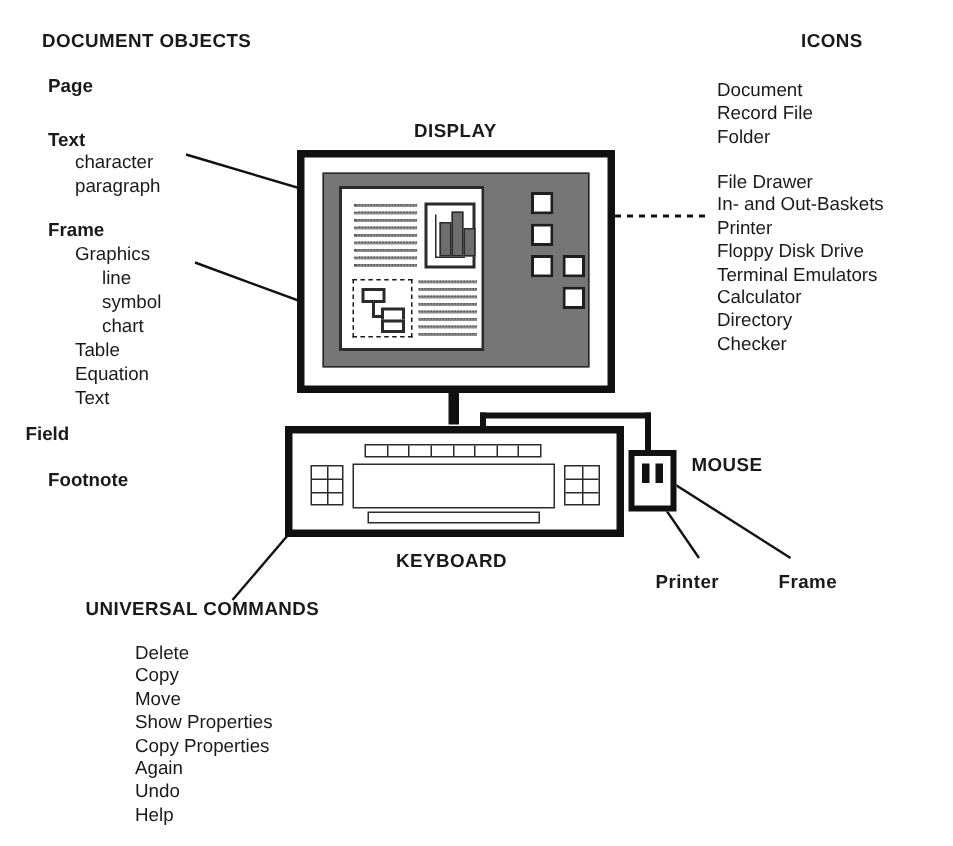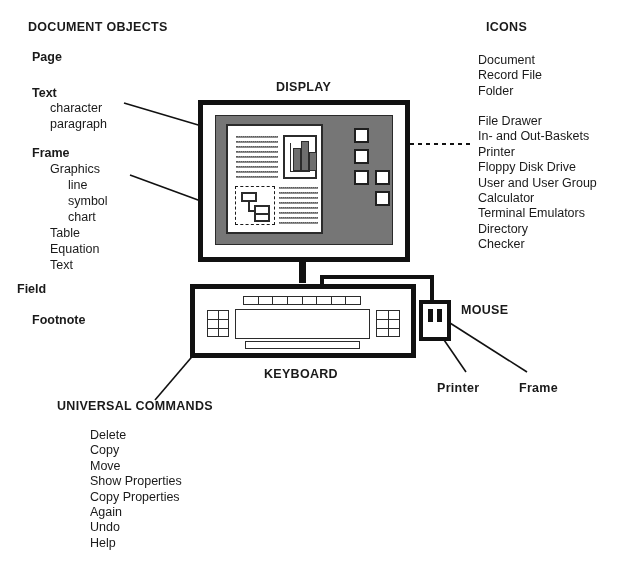--- a/index.html
+++ b/index.html
@@ -199,36 +199,35 @@
     <div>Delete</div>
     <div>Copy</div>
     <div>Move</div>
     <div>Show Properties</div>
     <div>Copy Properties</div>
     <div>Again</div>
     <div>Undo</div>
     <div>Help</div>
   </div>
 
-  <div class="hdr" style="left:486px;top:20px;">ICONS</div>
+  <div class="hdr" style="left:534px;top:20px;">ICONS</div>
 
   <div class="listcol" style="left:478px;top:53px;">
     <div>Document</div>
     <div>Record File</div>
     <div>Folder</div>
   </div>
 
   <div class="listcol" style="left:478px;top:114px;">
     <div>File Drawer</div>
     <div>In- and Out-Baskets</div>
     <div>Printer</div>
     <div>Floppy Disk Drive</div>
-    <div>User and User Group</div>
+    <div>Terminal Emulators</div>
     <div>Calculator</div>
-    <div>Terminal Emulators</div>
     <div>Directory</div>
     <div>Checker</div>
   </div>
 
   <div class="hdr" style="left:276px;top:80px;">DISPLAY</div>
 
   <div class="monitor">
     <div class="screen">
 
       <div class="docwin">

